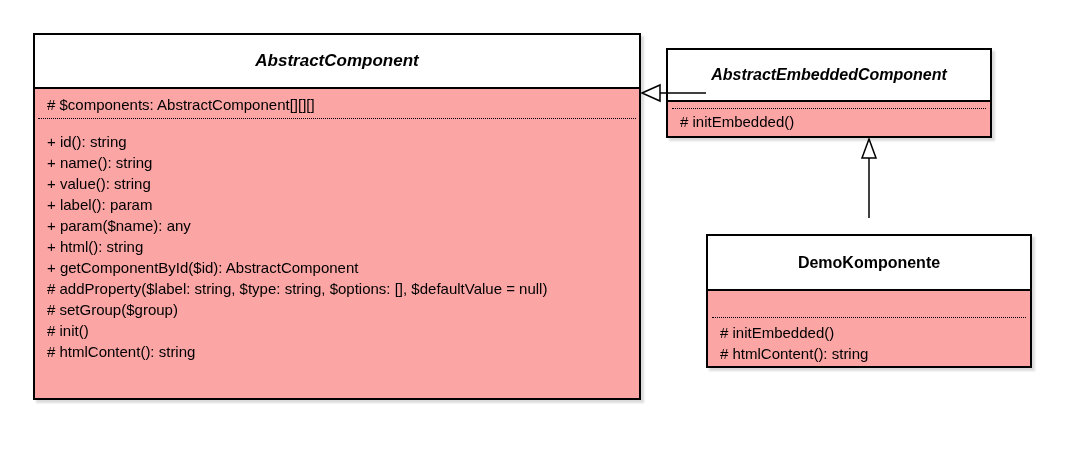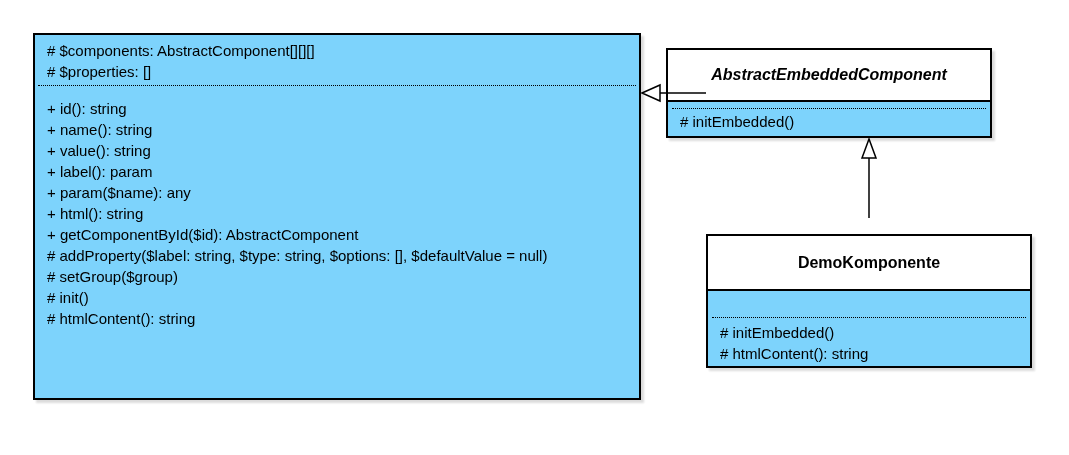--- a/index.html
+++ b/index.html
@@ -28,21 +28,21 @@
     border-bottom: 2px solid #000;
     display: flex;
     align-items: center;
     justify-content: center;
     font-weight: bold;
     font-size: 16px;
     flex: 0 0 auto;
   }
   .uml-title.italic { font-style: italic; }
   .uml-body {
-    background: #7dd3fc;
+    background: #fca5a5;
     flex: 1 1 auto;
     overflow: hidden;
   }
   .line {
     font-size: 15px;
     line-height: 21px;
     white-space: nowrap;
     padding-left: 12px;
   }
   .line.italic { }
@@ -73,24 +73,24 @@
     width: 1069px; height: 455px;
     pointer-events: none;
   }
 </style>
 </head>
 <body>
 
 <div class="canvas">
 
   <div class="uml-class" id="box-ac">
+    <div class="uml-title italic">AbstractComponent</div>
     <div class="uml-body">
       <div class="uml-attrs">
         <div class="line"># $components: AbstractComponent[][][]</div>
-        <div class="line"># $properties: []</div>
       </div>
       <div class="dotted-sep"></div>
       <div class="uml-methods">
         <div class="line">+ id(): string</div>
         <div class="line">+ name(): string</div>
         <div class="line">+ value(): string</div>
         <div class="line">+ label(): param</div>
         <div class="line">+ param($name): any</div>
         <div class="line">+ html(): string</div>
         <div class="line">+ getComponentById($id): AbstractComponent</div>

